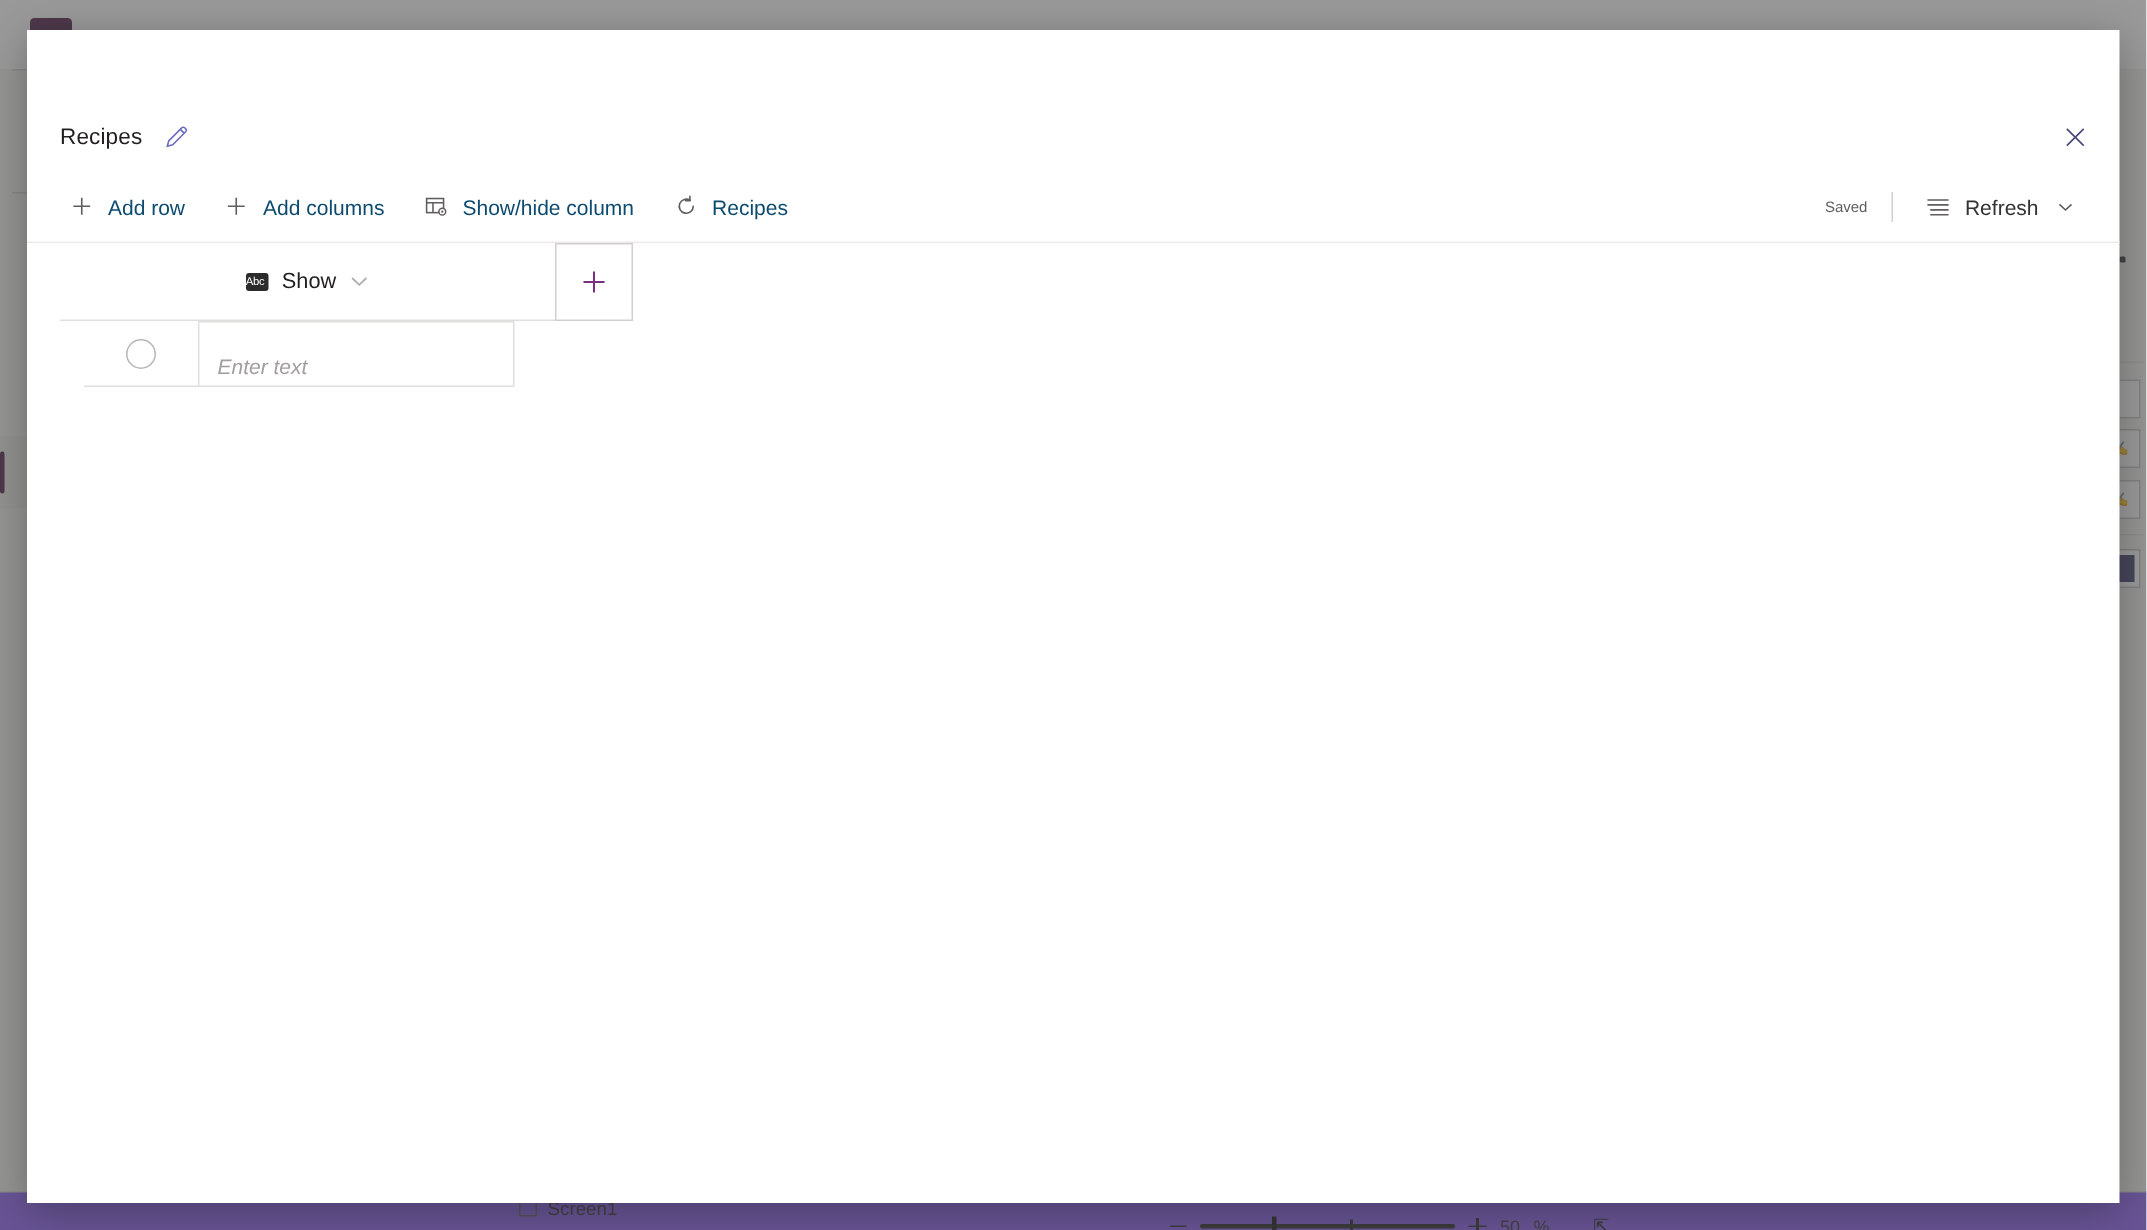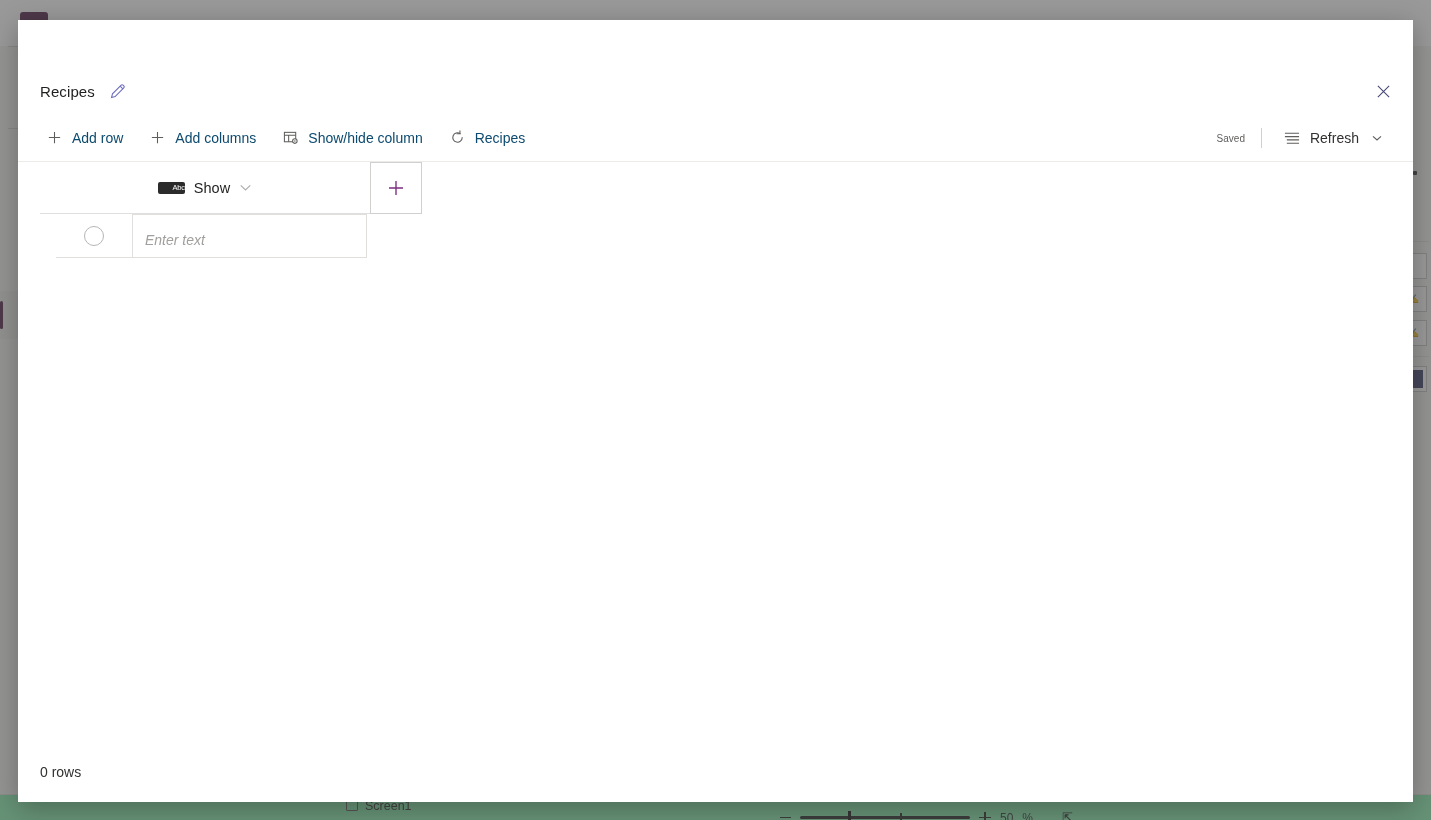--- a/index.html
+++ b/index.html
@@ -57,21 +57,21 @@
     position: absolute; right: 14px; width: 4px; height: 4px;
     background: #333; border-radius: 1px;
   }
   .bg-topright-glyph {
     position: absolute; right: 20px; top: 22px; font-size: 12px; color: #333;
   }
 
   
   .bg-statusbar {
     position: absolute; left: 0; right: 0; bottom: 0; height: 26px;
-    background: #86efac; border-top: 1px solid #e1dfdd;
+    background: #8b5cf6; border-top: 1px solid #e1dfdd;
     display: flex; align-items: center;
   }
   .bg-screen-chip {
     position: absolute; left: 346px; top: 4px;
     display: flex; align-items: center; gap: 7px;
     font-size: 12.5px; color: #323130;
   }
   .bg-screen-chip .sq {
     width: 12px; height: 10px; border: 1.4px solid #5d5a58; border-radius: 1px;
   }
@@ -163,22 +163,22 @@
     position: absolute; left: 22px; top: 0;
     display: flex; align-items: stretch; height: 52px;
   }
   .col-head {
     width: 330px; height: 52px;
     display: flex; align-items: center; justify-content: center; gap: 9px;
     border-bottom: 1px solid #e1dfdd;
     font-size: 14.5px; color: #201f1e; cursor: pointer; user-select: none;
   }
   .abc-badge {
-    width: 27px; height: 12px; border-radius: 2px; background: #2b2b2b;
-    color: #fff; font-size: 7.5px; line-height: 12px; text-align: right;
+    width: 15px; height: 12px; border-radius: 2px; background: #2b2b2b;
+    color: #fff; font-size: 7.5px; line-height: 12px; text-align: left;
     font-family: "Liberation Sans", sans-serif; letter-spacing: -.2px;
   }
   .addcol-btn {
     width: 52px; height: 52px; margin-left: 0;
     border: 1px solid #d2d0ce; background: #fff;
     display: flex; align-items: center; justify-content: center;
     cursor: pointer;
   }
   .grid-row {
     position: absolute; left: 38px; top: 52px;
@@ -187,23 +187,23 @@
   .row-select {
     width: 76px; height: 44px;
     display: flex; align-items: center; justify-content: center;
     border-bottom: 1px solid #e1dfdd; cursor: pointer;
   }
   .row-circle {
     width: 20px; height: 20px; border-radius: 50%;
     border: 1.4px solid #b8b6b4; background: transparent;
   }
   .row-cell {
-    width: 235px; height: 44px;
+    width: 211px; height: 44px;
     border: 1px solid #e1dfdd;
-    display: flex; align-items: flex-start; padding: 16px 10px;
+    display: flex; align-items: flex-end; padding: 4px 10px;
   }
   .row-cell input {
     border: none; outline: none; width: 100%;
     font-size: 14px; font-family: inherit; color: #323130;
     background: transparent;
   }
   .row-cell input::placeholder { color: #a19f9d; font-style: italic; }
 
   .dlg-footer {
     flex: 0 0 60px; height: 60px;
@@ -382,16 +382,13 @@
       <div class="row-select">
         <span class="row-circle"></span>
       </div>
       <div class="row-cell">
         <input type="text" placeholder="Enter text" style="">
       </div>
     </div>
 
   </div>
 
-  <div class="dlg-footer">
-    <span class="rows-count">0 rows</span>
-  </div>
 </div>
 
 </body></html>

